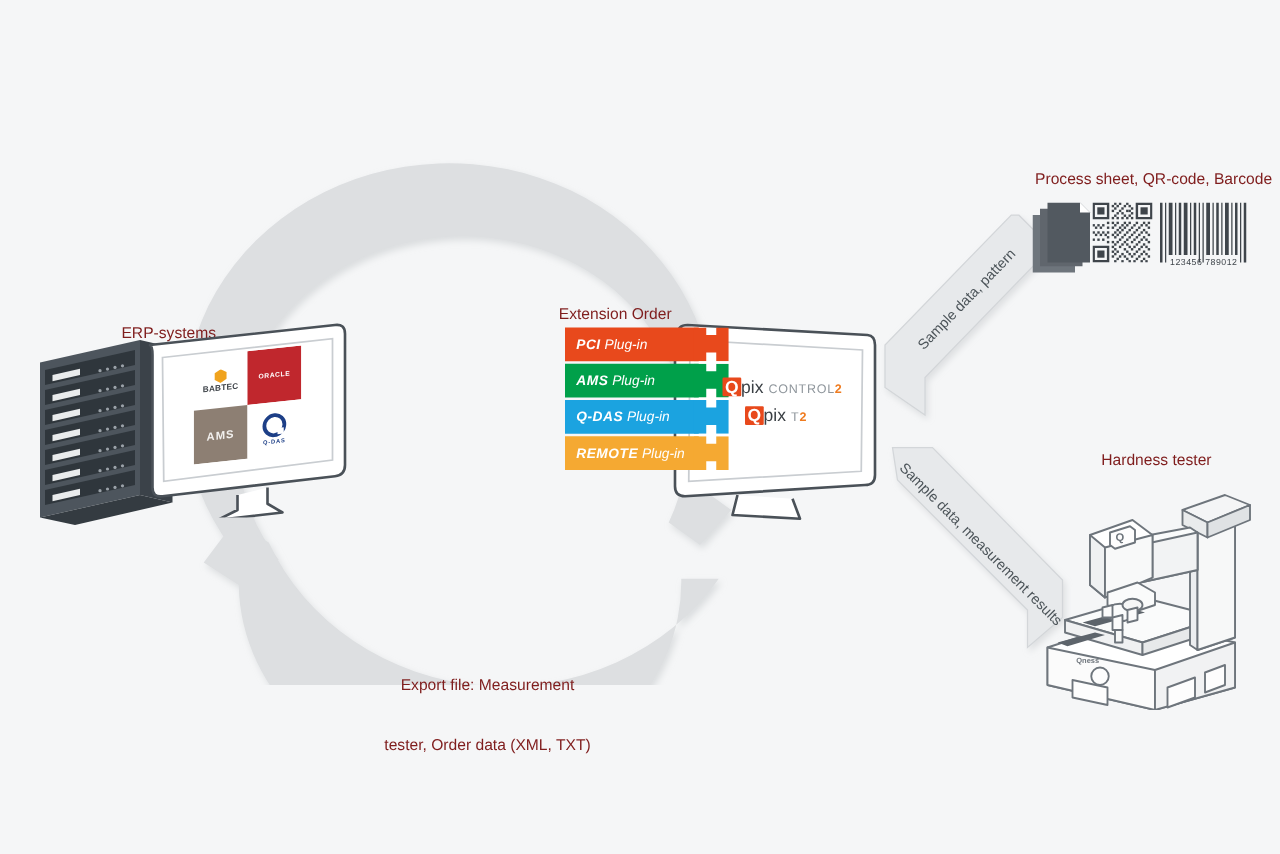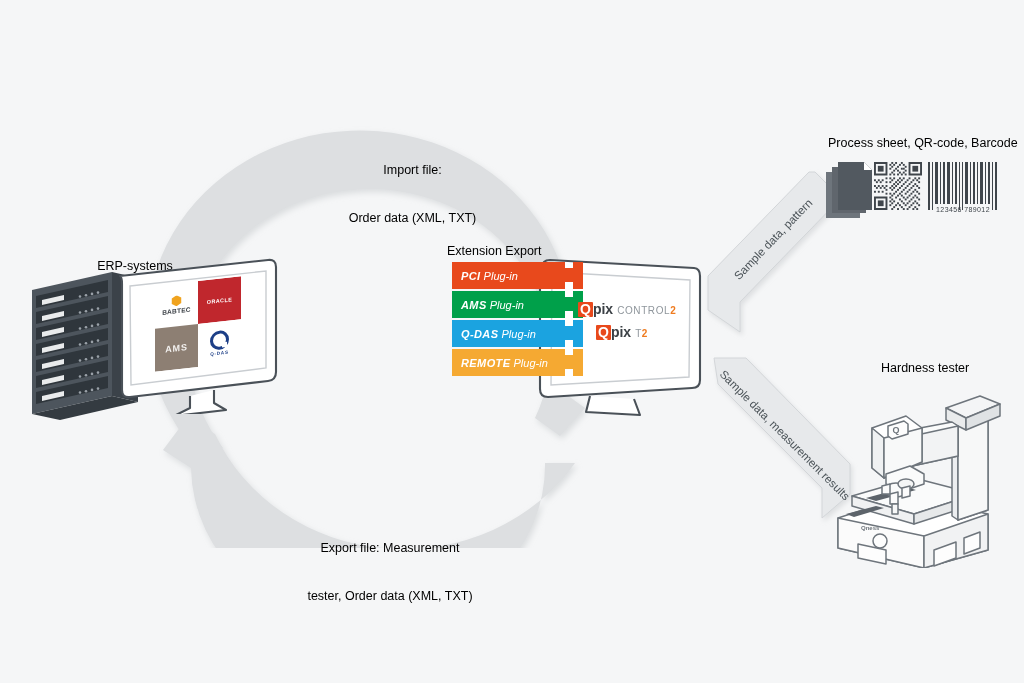--- a/index.html
+++ b/index.html
@@ -3,21 +3,21 @@
 <meta charset="utf-8">
 <style>
   html,body{margin:0;padding:0;}
   body{
     width:1024px;height:683px;
     background:#f5f6f7;
     font-family:"Liberation Sans","DejaVu Sans",sans-serif;
     overflow:hidden;position:relative;
   }
   #stage{position:absolute;left:0;top:0;width:1024px;height:683px;}
-  .lbl{position:absolute;color:#000000;font-size:12.5px;line-height:16px;white-space:pre;}
+  .lbl{position:absolute;color:#7f1d1d;font-size:12.5px;line-height:16px;white-space:pre;}
   .lbl.ctr{text-align:center;}
   svg{display:block;}
   .abs{position:absolute;}
 
   
   .erp-screen{position:absolute;display:grid;grid-template-columns:1fr 1fr;grid-template-rows:1fr 1fr;
       width:86px;height:86px;overflow:hidden;}
   .tile{display:flex;align-items:center;justify-content:center;position:relative;}
   .t-babtec{background:#ffffff;flex-direction:column;}
   .t-oracle{background:#c0272d;}
@@ -37,21 +37,21 @@
   .plugrow{position:relative;height:27px;margin-bottom:2px;}
   .plugbar{position:absolute;left:0;top:0;height:27px;width:107px;
       display:flex;align-items:center;box-sizing:border-box;padding-left:9px;text-align:right;}
   .plugbar span{font-size:11px;font-style:italic;color:#fff;white-space:nowrap;}
   .plugbar span b{font-style:italic;font-weight:bold;letter-spacing:.4px;}
   .knob{position:absolute;left:103px;top:0;width:28px;height:27px;}
 
   
   .qlogo{position:absolute;white-space:nowrap;display:flex;align-items:baseline;}
   .qbox{display:inline-block;color:#fff;font-weight:bold;text-align:center;}
-  .qrest{font-weight:bold;color:#3b4045;}
+  .qrest{font-weight:normal;color:#3b4045;}
   .qword{color:#8f969c;letter-spacing:.6px;text-align:right;}
   .qsup{color:#ef7b1f;font-weight:bold;}
 </style>
 </head>
 <body>
 
 <div id="stage">
 
   <svg class="abs" style="left:155px;top:118px;" width="520" height="430">
     <defs>
@@ -66,24 +66,20 @@
                L 430,290 L 405,318 L 380,300
                A 180,164 0 1 0 68,330 Z" fill="#dddfe1"></path>
 
       <path d="M 420,345
                A 205,190 0 0 1 60,316
                L 32,300 L 8,332 L 36,350
                A 173,158 0 0 0 390,345 Z" fill="#dddfe1"></path>
     </g>
   </svg>
 
-  <div class="lbl ctr" style="left:320px;top:130px;width:185px;">
-    <div>Import file:</div>
-    <div>Order data (XML, TXT)</div>
-  </div>
   <div class="lbl ctr" style="left:280px;top:508px;width:220px;">
     <div>Export file: Measurement</div>
     <div>tester, Order data (XML, TXT)</div>
   </div>
 
   <div class="lbl ctr" style="left:55px;top:226px;width:160px;">
     <div>ERP-systems</div>
     <div>Data bank</div>
   </div>
 
@@ -163,21 +159,21 @@
     </div>
     <div class="tile t-ams">
       <div class="ams-txt">AMS</div>
     </div>
     <div class="tile t-qdas">
       <div class="qdas-ring"></div>
       <div class="qdas-txt">Q-DAS</div>
     </div>
   </div>
 
-  <div class="lbl" style="left:447px;top:243px;">Extension Export</div>
+  <div class="lbl" style="left:447px;top:243px;">Extension Order</div>
 
   <svg class="abs" style="left:528px;top:252px;" width="180" height="165">
     <path d="M14,16 Q14,8 22,8 L166,16 Q172,16.5 172,24 L172,128 Q172,136 164,136 L20,145 Q12,145 12,137 L12,24 Q12,16 14,16 Z" fill="#ffffff" stroke="#4a5158" stroke-width="2.1" stroke-linejoin="round"></path>
     <path d="M24,20 L162,28 L161,125 L23,133 Z" fill="#ffffff" stroke="#c9cdd1" stroke-width="1.4"></path>
     <path d="M62,144 L58,160 L112,163 L106,147" fill="#ffffff" stroke="#4a5158" stroke-width="2.1" stroke-linejoin="round"></path>
   </svg>
 
   <div class="plugs">
 
     <div class="plugrow">

